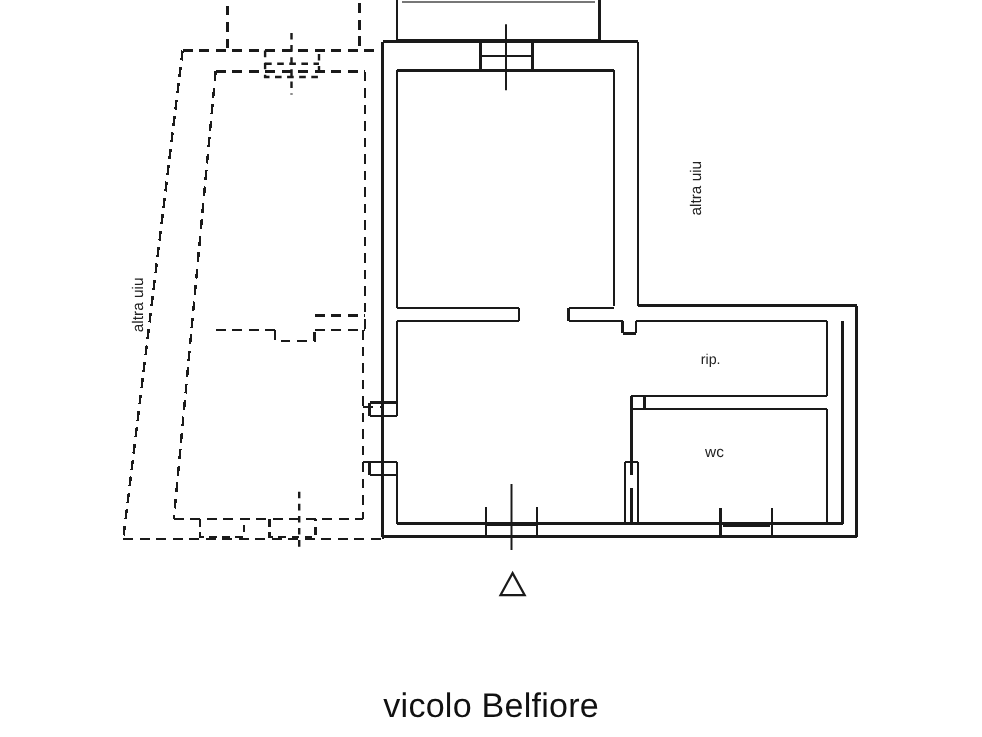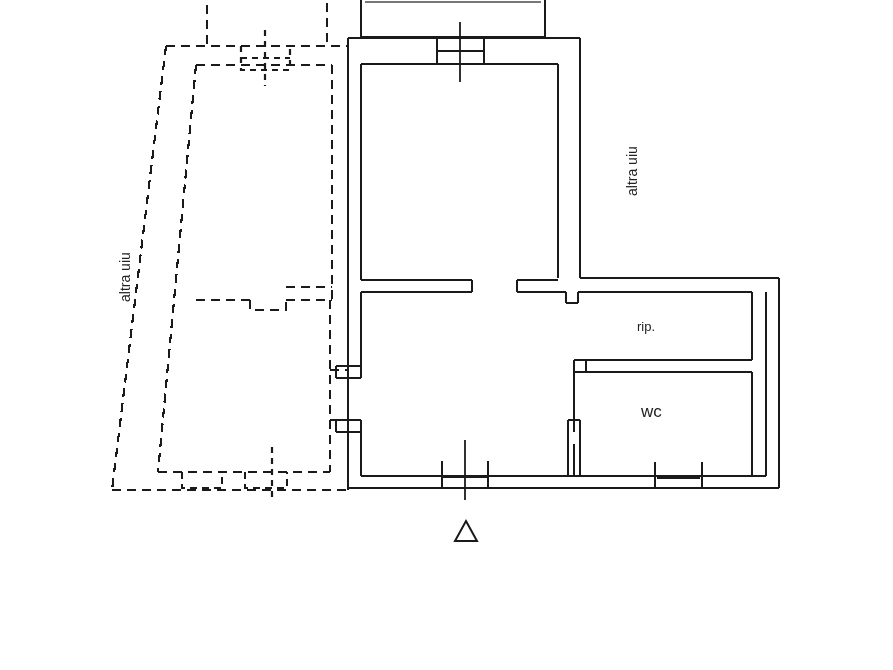--- a/index.html
+++ b/index.html
@@ -44,21 +44,21 @@
   }
   #label-rip {
     left: 637px;
     top: 319px;
     font-size: 13px;
     color: #222222;
   }
   #label-wc {
     left: 641px;
     top: 402px;
-    font-size: 17px;
+    font-size: 14px;
     color: #222222;
   }
   .rot-label {
     font-size: 14px;
     color: #222222;
     transform-origin: 0 0;
   }
   #label-altra-right {
     left: 624px;
     top: 196px;
@@ -225,20 +225,21 @@
       <path d="M 655 462 L 655 488 L 702 488 L 702 462"></path>
       <line x1="657" y1="478" x2="700" y2="478"></line>
     </g>
 
     <g>
       <path d="M 466 521 L 477 541 L 455 541 Z" fill="none" stroke="#1a1a1a" stroke-width="2"></path>
     </g>
 
   </svg>
 
+  <div class="label-text" id="label-street">vicolo Belfiore</div>
 
   <div class="label-text" id="label-rip">rip.</div>
 
   <div class="label-text" id="label-wc">wc</div>
 
   <div class="label-text rot-label" id="label-altra-right">altra uiu</div>
 
   <div class="label-text rot-label" id="label-altra-left">altra uiu</div>
 
 </div>

